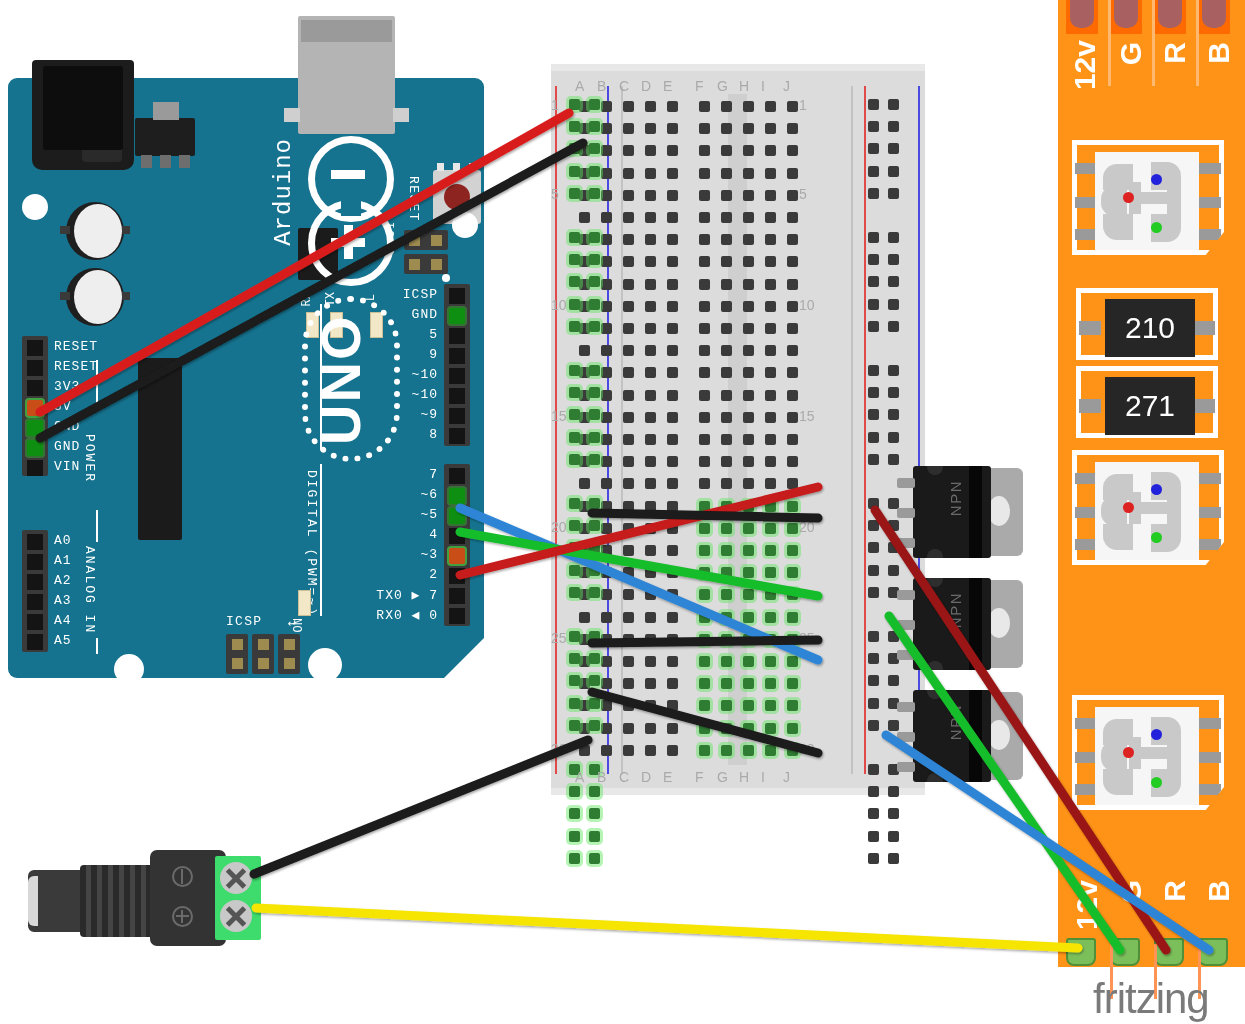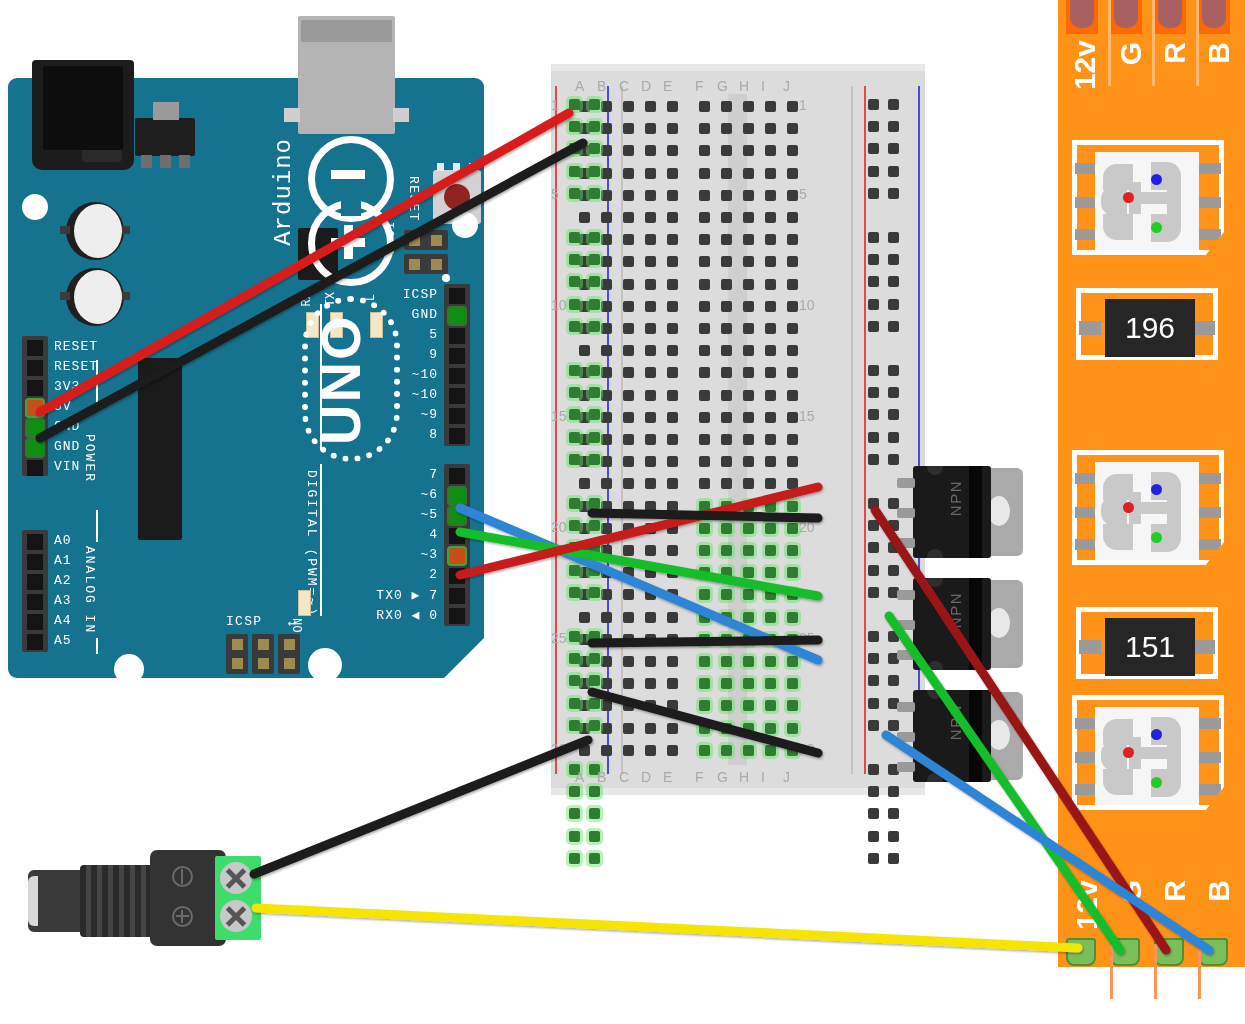--- a/index.html
+++ b/index.html
@@ -1116,24 +1116,31 @@
         <div class="led-dot" style="left:56px;top:22px;background:#2222dd;"></div>
         <div class="led-dot" style="left:28px;top:40px;background:#dd2222;"></div>
         <div class="led-dot" style="left:56px;top:70px;background:#22cc22;"></div>
       </div>
     </div>
 
     <div class="res-pkg" style="left:18px; top:288px;">
       <div class="lead" style="left:-2px;"></div>
       <div class="lead" style="right:-2px;"></div>
       <div class="body">
-        <span>196</span>
+        <span>210</span>
       </div>
     </div>
 
+    <div class="res-pkg" style="left:18px; top:366px;">
+      <div class="lead" style="left:-2px;"></div>
+      <div class="lead" style="right:-2px;"></div>
+      <div class="body">
+        <span>271</span>
+      </div>
+    </div>
 
     <div class="led-pkg" style="left:14px; top:450px; clip-path: polygon(0 0, 100% 0, 100% 80%, 88% 100%, 0 100%);">
       <div class="lead" style="left:-2px; top:18px;"></div>
       <div class="lead" style="left:-2px; top:52px;"></div>
       <div class="lead" style="left:-2px; top:84px;"></div>
       <div class="lead" style="right:-2px; top:18px;"></div>
       <div class="lead" style="right:-2px; top:52px;"></div>
       <div class="lead" style="right:-2px; top:84px;"></div>
       <div class="body">
         <div class="led-art" style="left:8px;top:12px;width:30px;height:26px;border-radius:14px 0 0 0;"></div>
@@ -1143,27 +1150,20 @@
         <div class="led-art" style="left:6px;top:34px;width:26px;height:30px;border-radius:13px 0 0 13px;"></div>
         <div class="led-art" style="left:34px;top:40px;width:52px;height:12px;"></div>
         <div class="led-art" style="left:72px;top:28px;width:14px;height:38px;"></div>
         <div class="led-art" style="left:34px;top:30px;width:12px;height:32px;"></div>
         <div class="led-dot" style="left:56px;top:22px;background:#2222dd;"></div>
         <div class="led-dot" style="left:28px;top:40px;background:#dd2222;"></div>
         <div class="led-dot" style="left:56px;top:70px;background:#22cc22;"></div>
       </div>
     </div>
 
-    <div class="res-pkg" style="left:18px; top:607px;">
-      <div class="lead" style="left:-2px;"></div>
-      <div class="lead" style="right:-2px;"></div>
-      <div class="body">
-        <span>151</span>
-      </div>
-    </div>
 
     <div class="led-pkg" style="left:14px; top:695px; clip-path: polygon(0 0, 100% 0, 100% 80%, 88% 100%, 0 100%);">
       <div class="lead" style="left:-2px; top:18px;"></div>
       <div class="lead" style="left:-2px; top:52px;"></div>
       <div class="lead" style="left:-2px; top:84px;"></div>
       <div class="lead" style="right:-2px; top:18px;"></div>
       <div class="lead" style="right:-2px; top:52px;"></div>
       <div class="lead" style="right:-2px; top:84px;"></div>
       <div class="body">
         <div class="led-art" style="left:8px;top:12px;width:30px;height:26px;border-radius:14px 0 0 0;"></div>
@@ -1238,13 +1238,14 @@
       <line x1="889" y1="616" x2="1120" y2="950" stroke="#17BD2A" stroke-width="9" stroke-linecap="round"></line>
 
       <line x1="886" y1="735" x2="1209" y2="950" stroke="#2D85D6" stroke-width="9" stroke-linecap="round"></line>
 
       <line x1="254" y1="874" x2="588" y2="740" stroke="#1A1A1A" stroke-width="9" stroke-linecap="round"></line>
 
       <line x1="256" y1="908" x2="1078" y2="948" stroke="#F5E500" stroke-width="9" stroke-linecap="round"></line>
     </g>
   </svg>
 
+  <div id="fritzing-wm">fritzing</div>
 </div>
 
 </body></html>

